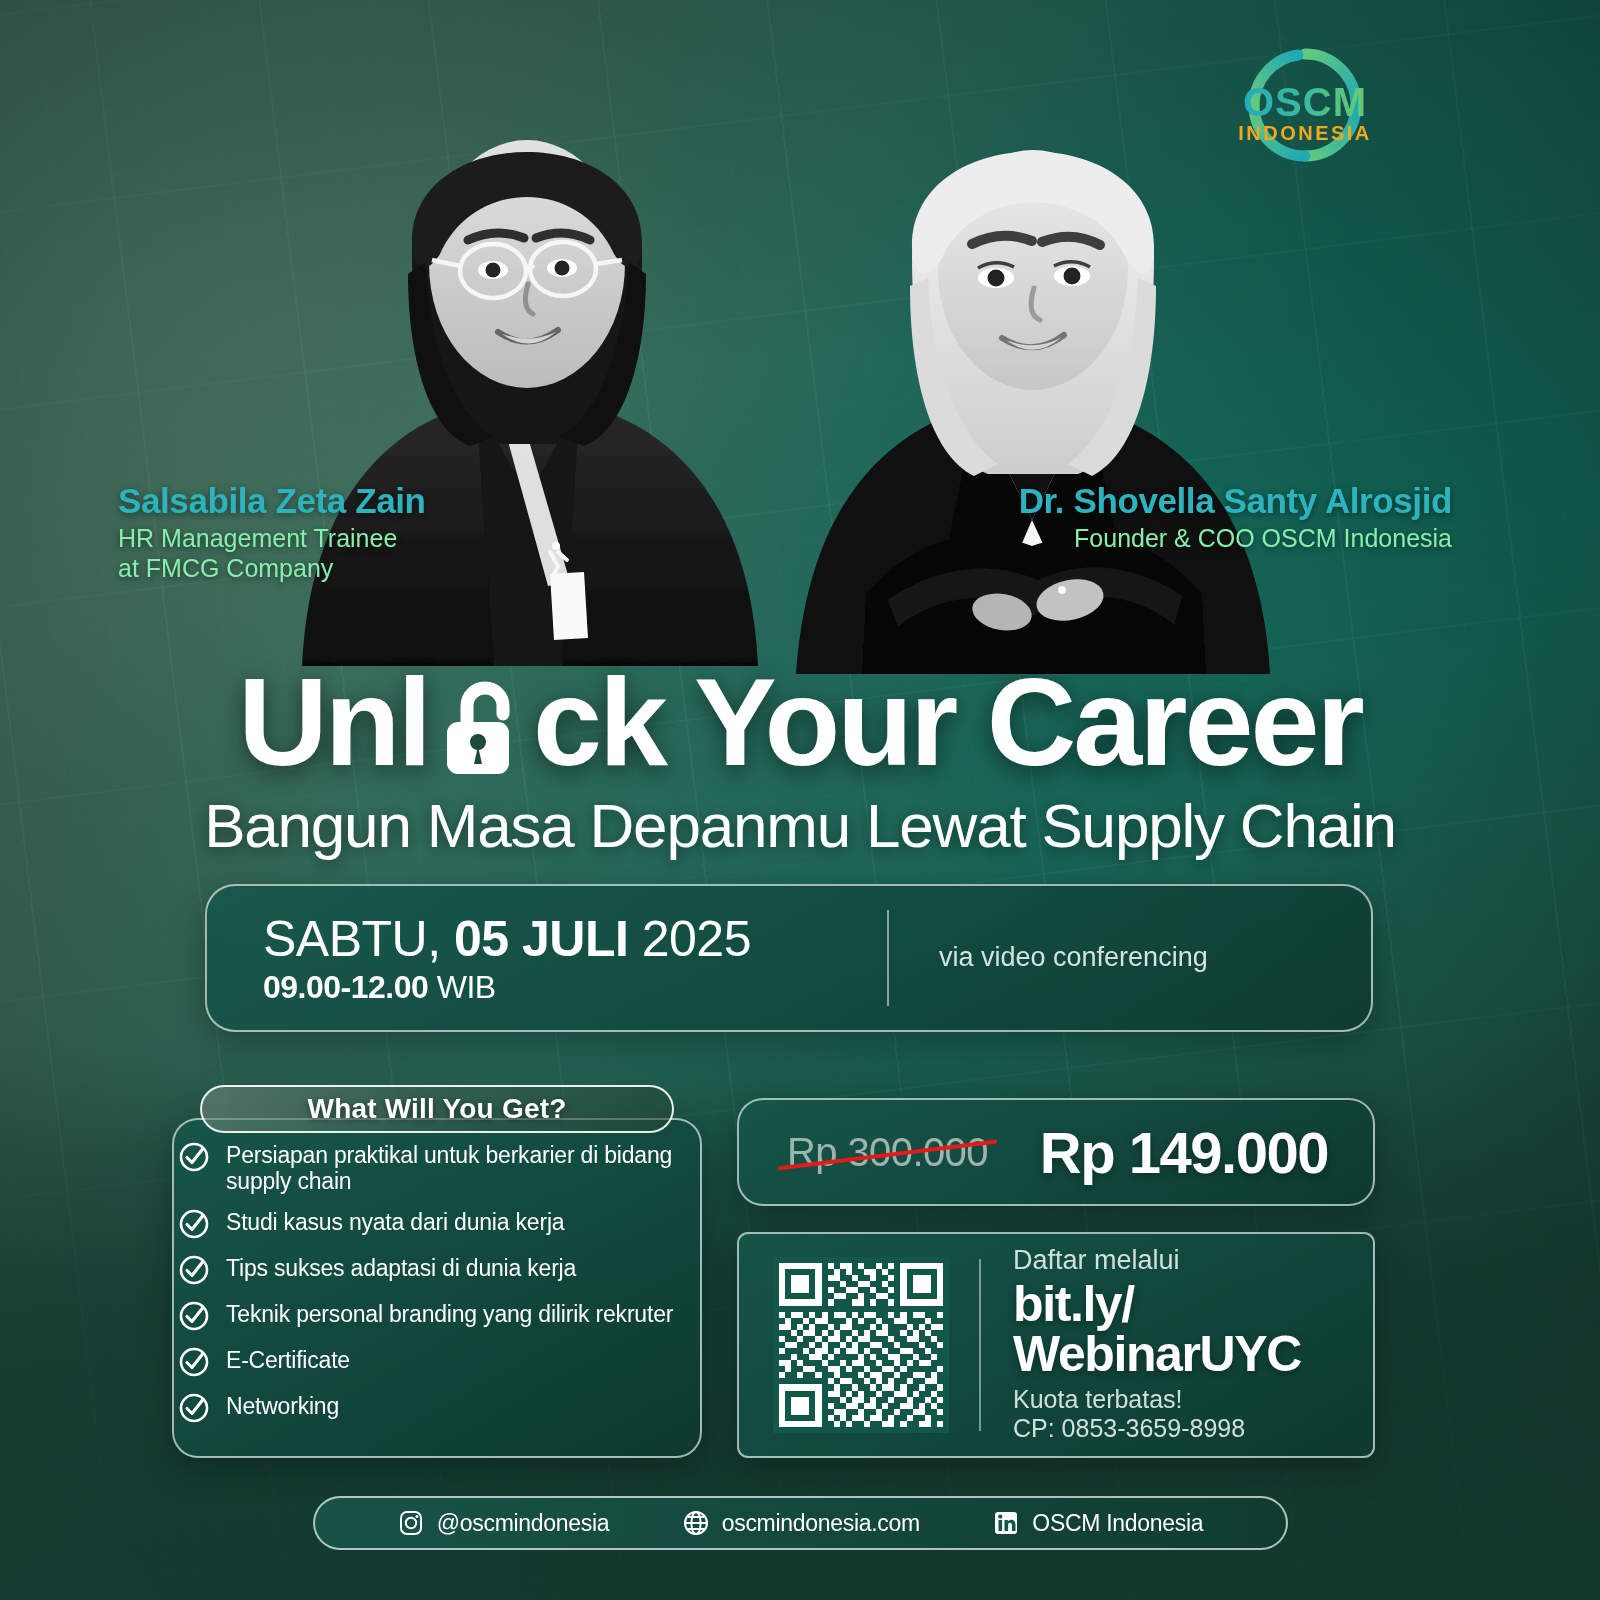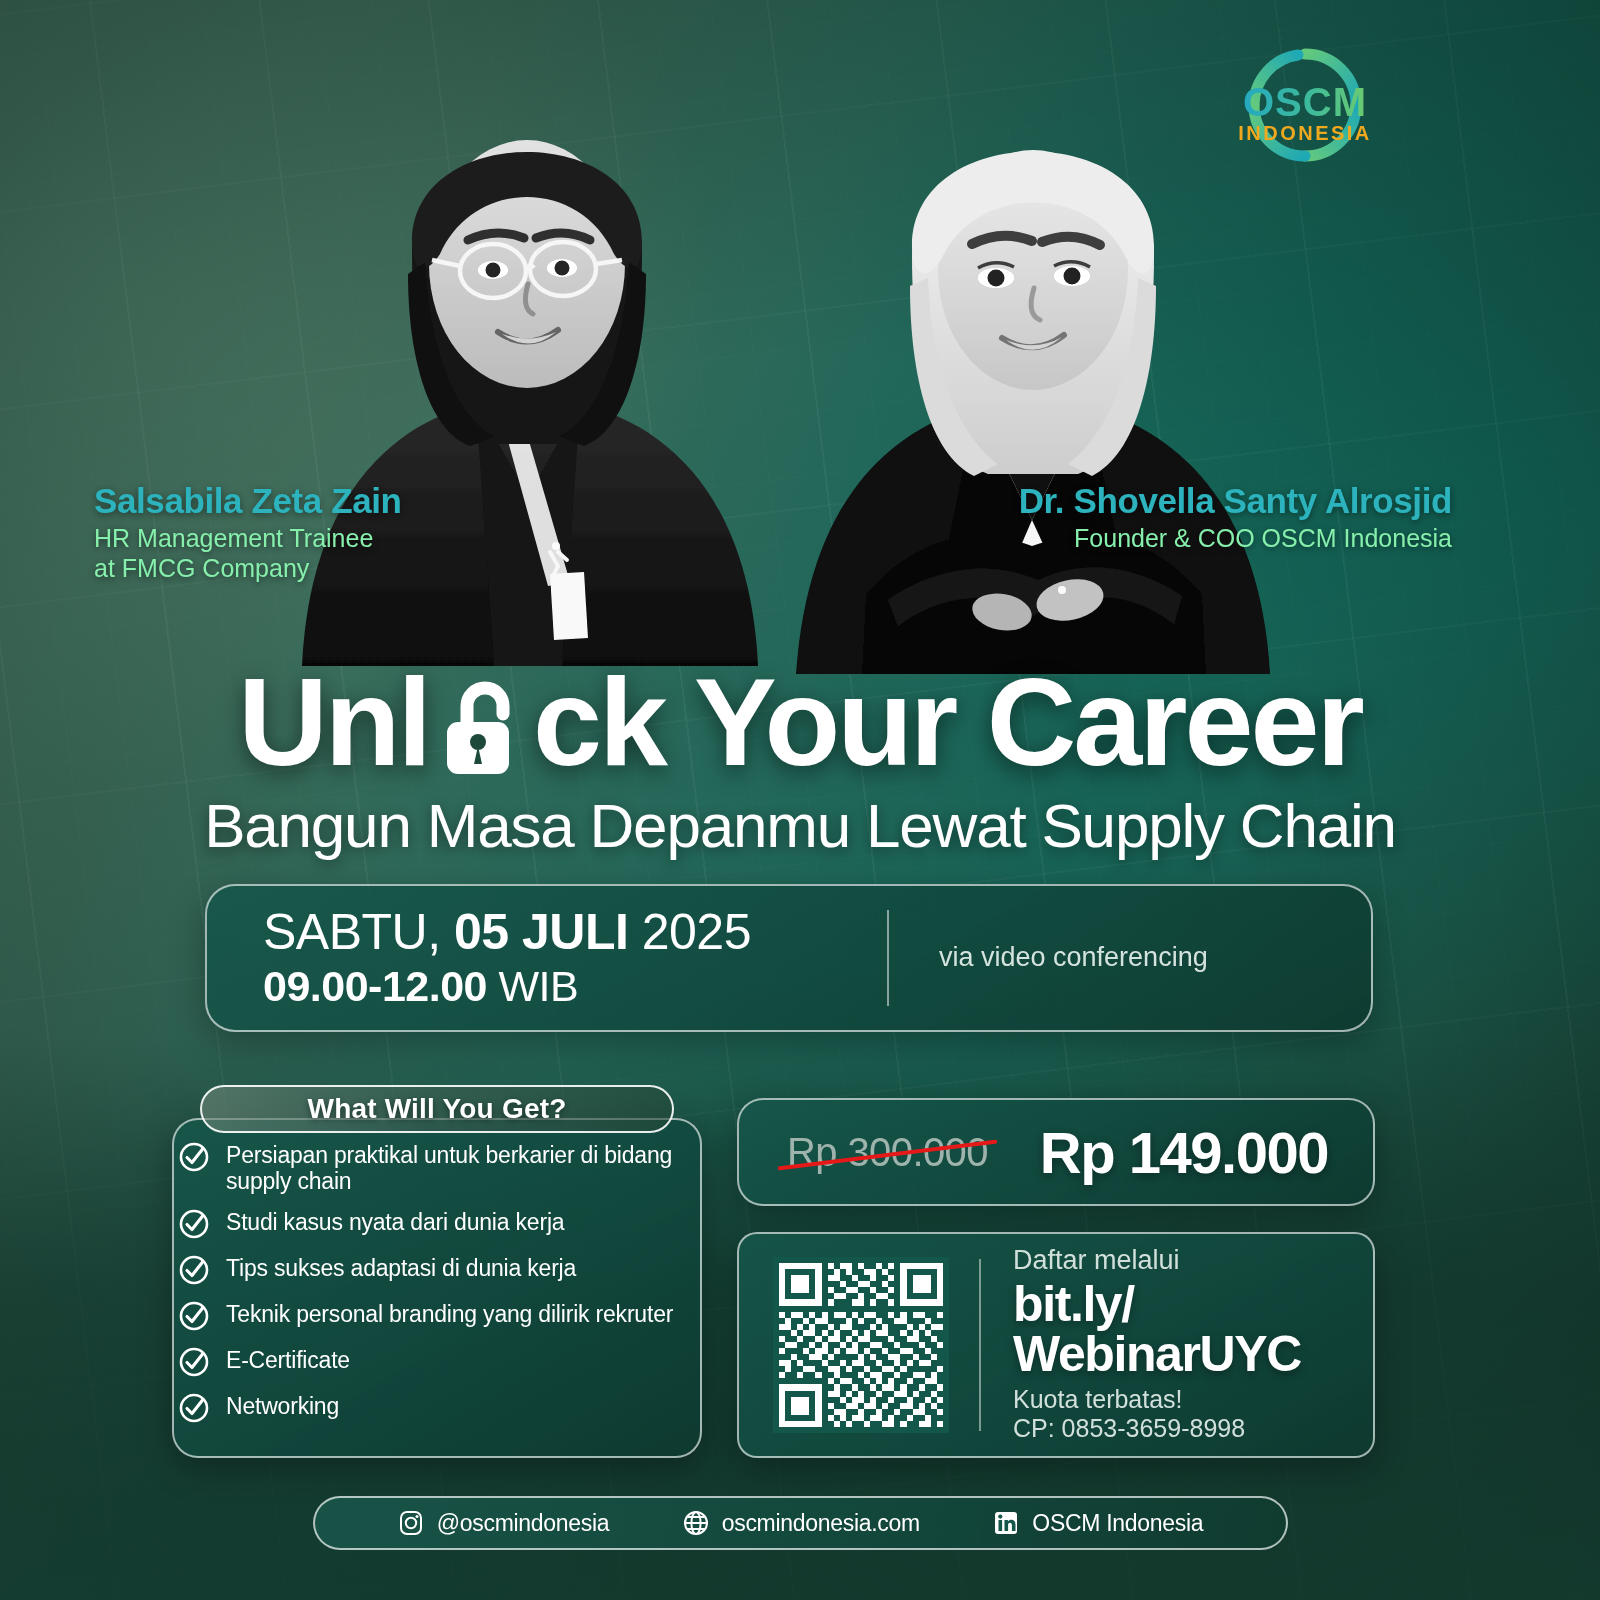--- a/index.html
+++ b/index.html
@@ -48,21 +48,21 @@
   
   #logo{ position:absolute; top:40px; right:200px; width:190px; height:130px; z-index:6; }
 
   
   .photo{ position:absolute; z-index:3; filter:grayscale(1) contrast(1.06); }
   #photo-left{ left:262px; top:26px; width:530px; height:640px; }
   #photo-right{ left:770px; top:34px; width:530px; height:640px; }
 
   
   .speaker{ position:absolute; z-index:7; }
-  #speaker-left{ left:94px; top:482px; text-align:left; }
+  #speaker-left{ left:118px; top:482px; text-align:left; }
   #speaker-right{ right:148px; top:482px; text-align:right; }
   .sp-name{
     font-size:35px; font-weight:bold; color:#2cb3bd; line-height:1.06;
     letter-spacing:-.4px; text-shadow:0 2px 7px rgba(0,0,0,.45);
   }
   .sp-role{
     font-size:25px; color:#86efac; line-height:1.2; font-weight:400;
     text-shadow:0 2px 6px rgba(0,0,0,.5); margin-top:4px;
   }
 
@@ -86,21 +86,21 @@
     border-radius:30px;
     background:linear-gradient(150deg, rgba(22,86,74,.88) 0%, rgba(17,72,62,.9) 55%, rgba(14,58,48,.92) 100%);
     box-shadow:0 10px 34px rgba(0,0,0,.3);
   }
 
   
   #datebox{ left:205px; top:884px; width:1168px; height:148px; display:flex; align-items:center; }
   #date-left{ width:680px; padding-left:56px; }
   #date-line1{ font-size:50px; color:#fff; letter-spacing:-.5px; line-height:1.12; }
   #date-line1 b{ font-weight:bold; }
-  #date-line2{ font-size:43px; color:#fff; letter-spacing:-.5px; line-height:1.15; margin-top:2px; }
+  #date-line2{ font-size:32px; color:#fff; letter-spacing:-.5px; line-height:1.15; margin-top:2px; }
   #date-line2 b{ font-weight:bold; }
   #date-div{ width:2px; height:96px; background:rgba(255,255,255,.5); }
   #date-right{ padding-left:50px; }
   #zoom-kicker{ font-size:27px; color:#d5e3de; line-height:1.1; }
   #zoom-name{ font-size:57px; color:#fff; letter-spacing:-1.4px; line-height:1.12; margin-top:1px; }
   #zoom-name b{ font-weight:bold; }
 
   
   #benefits{ left:172px; top:1118px; width:530px; height:340px; border-radius:26px; }
   #benefits-pill{
@@ -119,21 +119,21 @@
   #pricebox{ left:737px; top:1098px; width:638px; height:108px; border-radius:26px; display:flex; align-items:center; }
   #price-old-wrap{ position:relative; margin-left:48px; }
   #price-old{ font-size:40px; color:#9fb3ad; letter-spacing:-.6px; }
   #price-strike{
     position:absolute; left:-10px; right:-10px; top:52%;
     height:4px; background:#e61919; transform:rotate(-7deg); border-radius:2px;
   }
   #price-new{ font-size:58px; font-weight:bold; color:#fff; letter-spacing:-1.5px; margin-left:52px; text-shadow:0 3px 10px rgba(0,0,0,.35); }
 
   
-  #qrbox{ left:737px; top:1232px; width:638px; height:226px; border-radius:20px; display:flex; align-items:center; }
+  #qrbox{ left:737px; top:1232px; width:638px; height:226px; border-radius:11px; display:flex; align-items:center; }
   #qr{ width:176px; height:176px; margin-left:34px; flex:0 0 auto; }
   #qr-div{ width:2px; height:172px; background:rgba(255,255,255,.45); margin-left:30px; }
   #qr-text{ padding-left:32px; }
   #qr-kicker{ font-size:27px; color:#d2e0db; line-height:1.1; }
   #qr-link{ font-size:50px; font-weight:bold; color:#fff; line-height:1.0; letter-spacing:-1.4px; margin:3px 0 6px; text-shadow:0 3px 9px rgba(0,0,0,.35); }
   #qr-note{ font-size:25px; color:#d2e0db; line-height:1.18; }
 
   
   #footer{
     position:absolute; z-index:9; left:313px; top:1496px; width:975px; height:54px;

